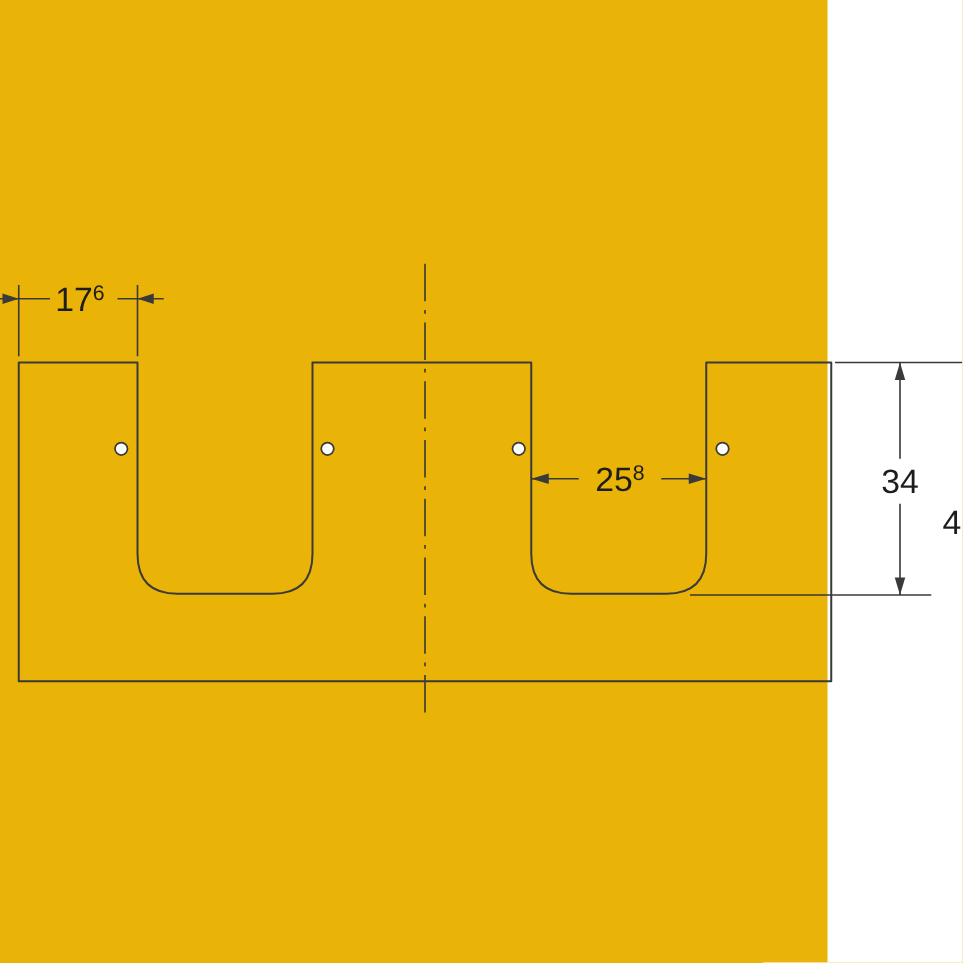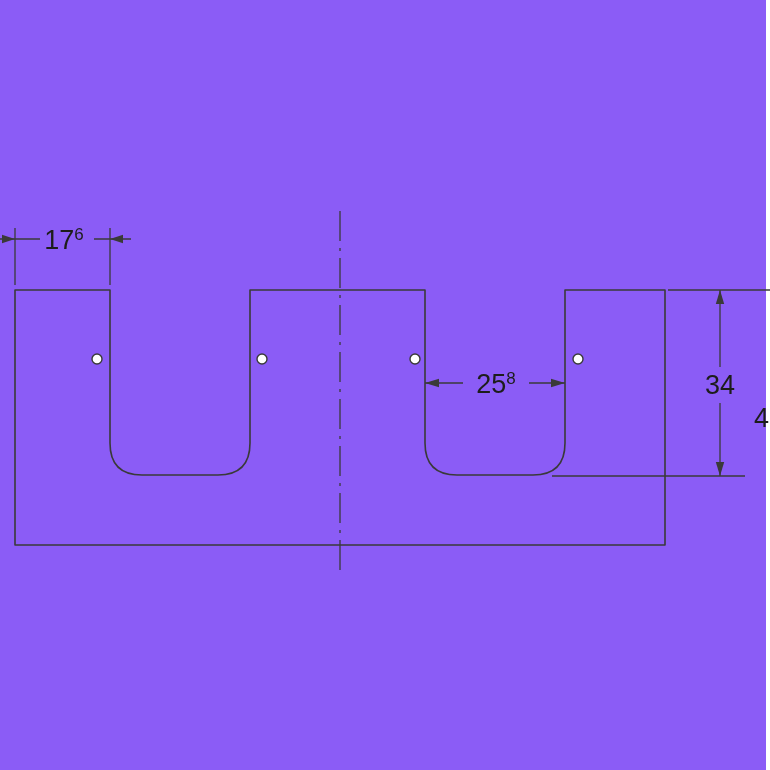--- a/index.html
+++ b/index.html
@@ -5,23 +5,23 @@
   html, body {
     margin: 0;
     padding: 0;
     background: #ffffff;
     width: 770px;
     height: 770px;
     overflow: hidden;
   }
   .stage {
     position: relative;
-    width: 766px;
+    width: 662px;
     height: 770px;
-    background: #8b5cf6;
+    background: #eab308;
     text-align: center;
   }
   svg {
     display: block;
   }
   .contour {
     fill: none;
     stroke: #3a3a39;
     stroke-width: 1.6;
     stroke-linejoin: round;

